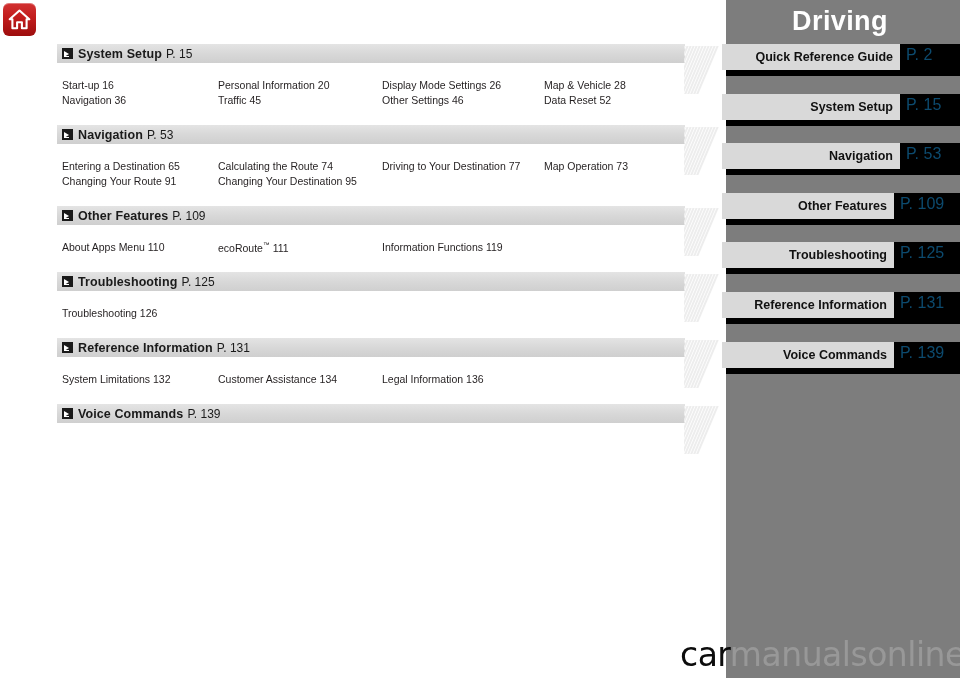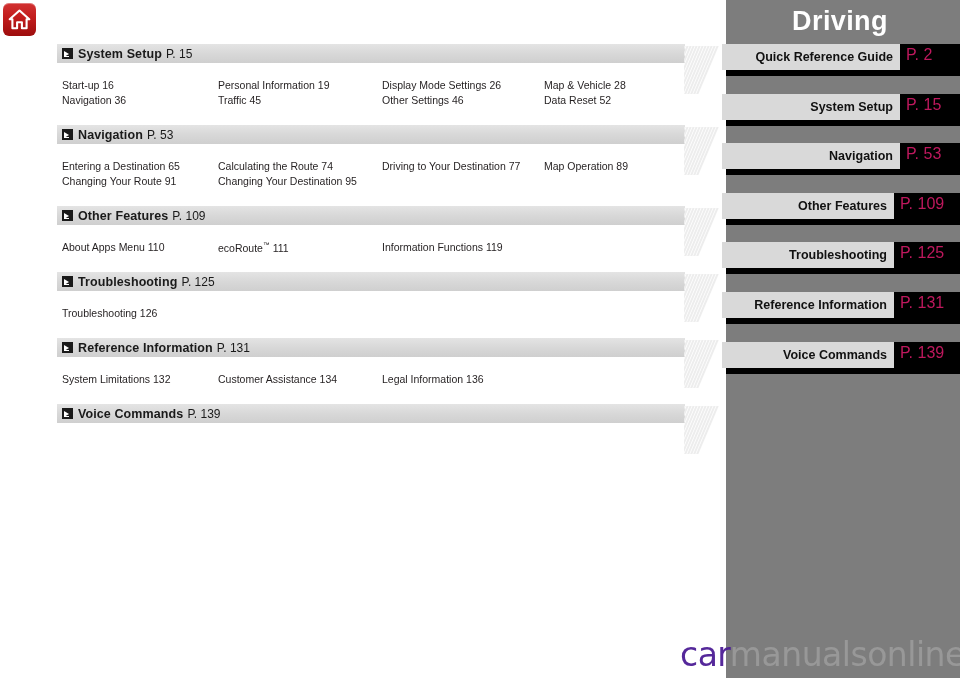--- a/index.html
+++ b/index.html
@@ -177,39 +177,39 @@
     align-items: center;
     justify-content: flex-end;
     padding-right: 7px;
     box-sizing: border-box;
     white-space: nowrap;
   }
   .tab-page {
     position: absolute;
     top: 2px;
     font-size: 16px;
-    color: #be185d;
+    color: #0c4a6e;
     font-weight: normal;
     white-space: nowrap;
   }
 
   
   #watermark {
     position: absolute;
     left: 680px;
     bottom: 4px;
     font-size: 33px;
     color: #9a9a9a;
     font-family: "DejaVu Sans", sans-serif;
     letter-spacing: -.5px;
     white-space: nowrap;
     mix-blend-mode: normal;
     opacity: .95;
   }
-  #watermark .on-white { color: #4c1d95; margin-top: 30px; }
+  #watermark .on-white { color: #000000; margin-top: 30px; }
   #watermark .on-gray  { color: #9a9a9a; }
 </style>
 </head>
 <body>
 
 <div id="home-button">
   <span>
     <svg width="23" height="21" viewBox="0 0 23 21" aria-hidden="true">
       <path d="M11.5 1.5 L21.3 10.2 L18.6 10.2 L18.6 19.3 L13.9 19.3 L13.9 13.2 L9.1 13.2 L9.1 19.3 L4.4 19.3 L4.4 10.2 L1.7 10.2 Z" fill="none" stroke="#ffffff" stroke-width="2.1" stroke-linejoin="round"></path>
     </svg>
@@ -219,21 +219,21 @@
 <div id="toc">
     <div class="section" style="top: 44px;">
       <div class="section-header">
         <span class="sec-arrow"></span>
         <span class="sec-title">System Setup</span>
         <span class="sec-page">P. 15</span>
       </div>
       <div class="entries">
         <div class="entry-row">
           <span class="entry col0">Start-up 16</span>
-          <span class="entry col1">Personal Information 19</span>
+          <span class="entry col1">Personal Information 20</span>
           <span class="entry col2">Display Mode Settings 26</span>
           <span class="entry col3">Map &amp; Vehicle 28</span>
         </div>
         <div class="entry-row">
           <span class="entry col0">Navigation 36</span>
           <span class="entry col1">Traffic 45</span>
           <span class="entry col2">Other Settings 46</span>
           <span class="entry col3">Data Reset 52</span>
         </div>
       </div>
@@ -257,21 +257,21 @@
       <div class="section-header">
         <span class="sec-arrow"></span>
         <span class="sec-title">Navigation</span>
         <span class="sec-page">P. 53</span>
       </div>
       <div class="entries">
         <div class="entry-row">
           <span class="entry col0">Entering a Destination 65</span>
           <span class="entry col1">Calculating the Route 74</span>
           <span class="entry col2">Driving to Your Destination 77</span>
-          <span class="entry col3">Map Operation 89</span>
+          <span class="entry col3">Map Operation 73</span>
         </div>
         <div class="entry-row">
           <span class="entry col0">Changing Your Route 91</span>
           <span class="entry col1">Changing Your Destination 95</span>
         </div>
       </div>
     </div>
     <div class="fan" style="top: 127px;">
       <i style="left: 0px;"></i>
       <i style="left: 3px;"></i>

